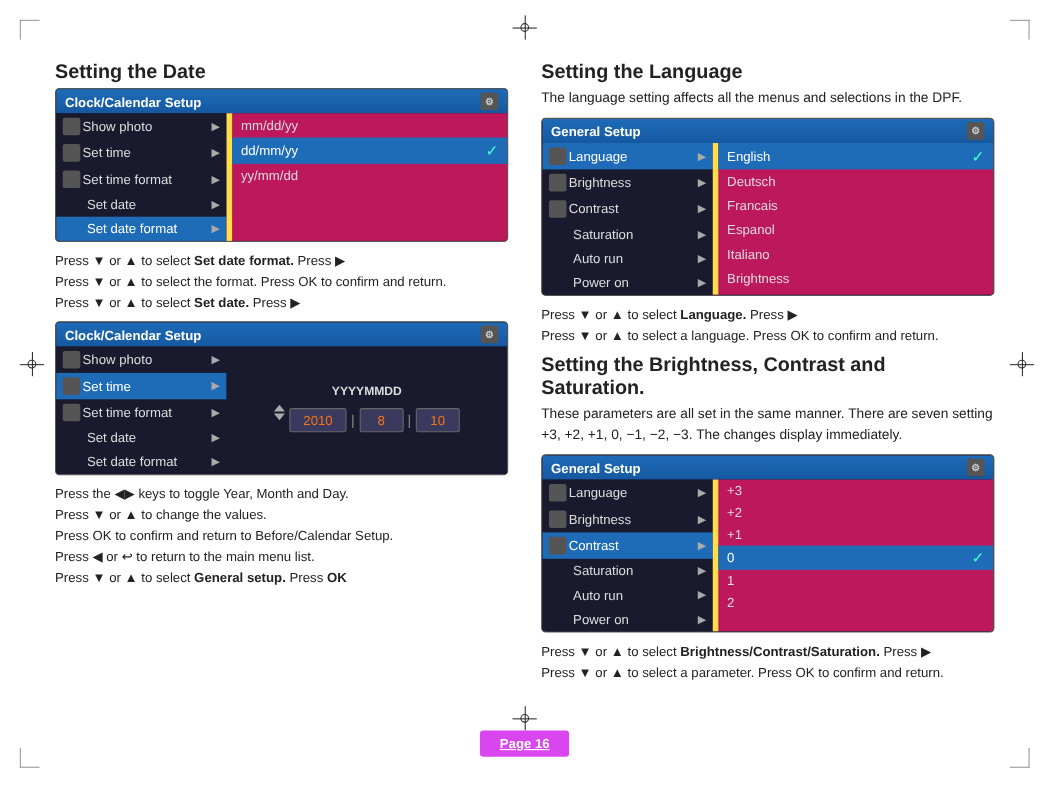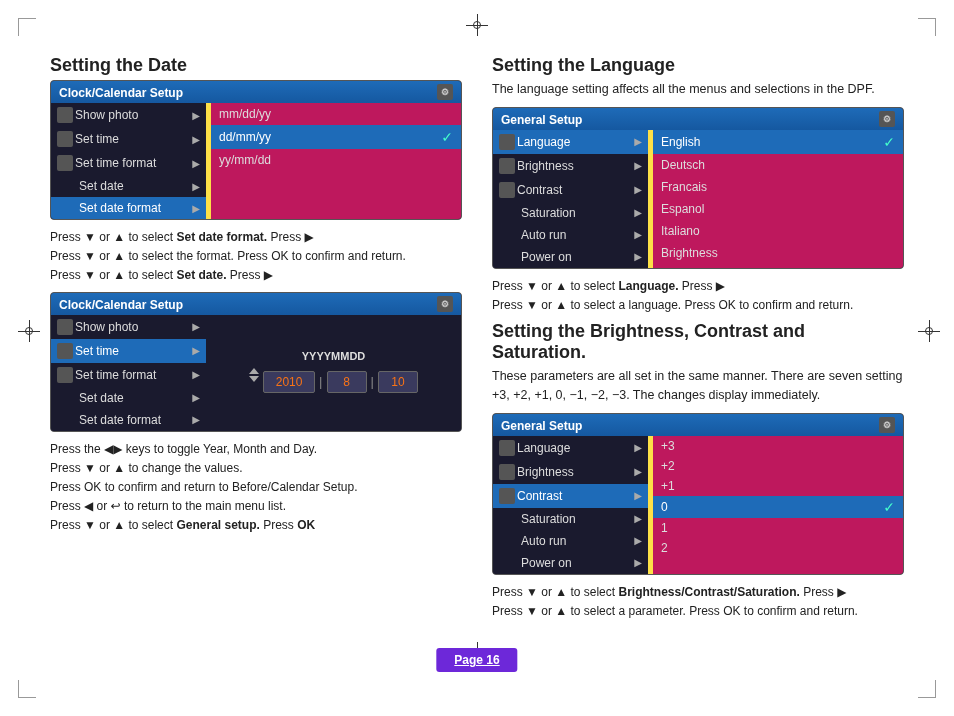--- a/index.html
+++ b/index.html
@@ -250,24 +250,24 @@
       font-size: 12px;
       line-height: 1.6;
       margin-bottom: 6px;
     }
 
     strong { font-weight: bold; }
 
     
     .page-badge {
       position: absolute;
-      bottom: 44px;
+      bottom: 28px;
       left: 50%;
       transform: translateX(-50%);
-      background: #6d28d9;
+      background: #d946ef;
       color: #fff;
       font-size: 12px;
       font-weight: bold;
       padding: 5px 18px;
       border-radius: 3px;
       text-decoration: underline;
     }
 
     .menu-item-noicon {
       display: flex;

